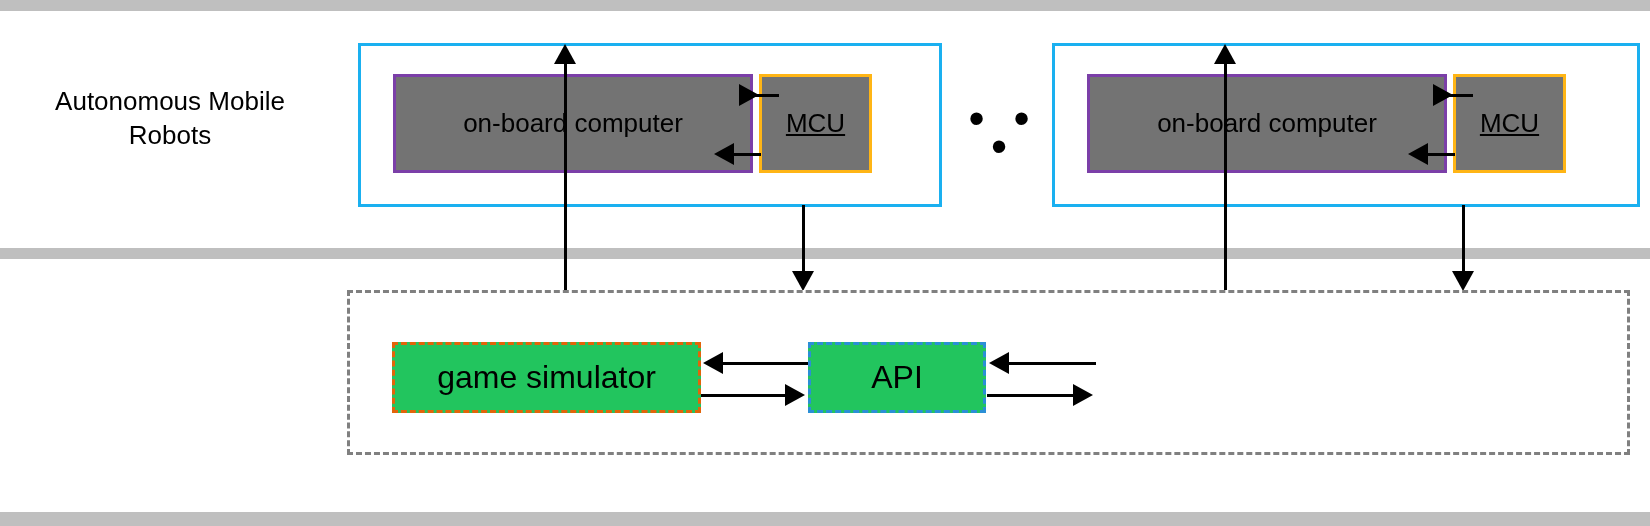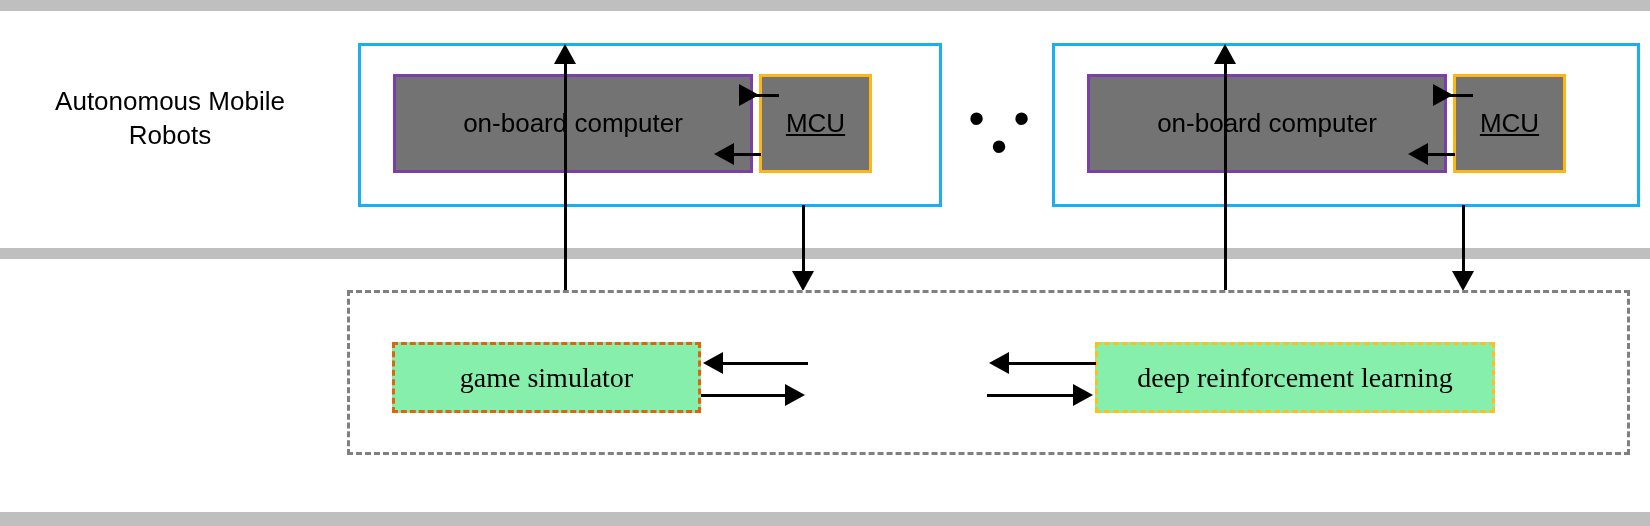--- a/index.html
+++ b/index.html
@@ -144,27 +144,27 @@
     top: 290px;
     width: 1283px;
     height: 165px;
     box-sizing: border-box;
     border: 3px dashed #808080;
     background: #ffffff;
   }
   .dashed-box {
     position: absolute;
     box-sizing: border-box;
-    background: #86efac;
+    background: #22c55e;
     display: flex;
     align-items: center;
     justify-content: center;
     color: #000000;
-    font-size: 28px;
-    font-family: Liberation Serif, serif;
+    font-size: 32px;
+    font-family: Liberation Sans, sans-serif;
     white-space: nowrap;
   }
   #box-game-simulator {
     left: 392px; top: 342px; width: 309px; height: 71px;
     border: 3px dashed #e2640a;
   }
   #box-api {
     left: 808px; top: 342px; width: 178px; height: 71px;
     border: 3px dashed #2b8fd6;
   }
@@ -215,21 +215,21 @@
 
   <div class="varrow-line" style="left:1224px; top:60px; height:232px;"></div>
   <div class="harrow-head head-up" style="left:1214px; top:44px;"></div>
 
   <div class="varrow-line" style="left:1462px; top:205px; height:70px;"></div>
   <div class="harrow-head head-down" style="left:1452px; top:271px;"></div>
 
   <div id="decision-container"></div>
 
   <div class="dashed-box" id="box-game-simulator">game simulator</div>
-  <div class="dashed-box" id="box-drl">deep reinforcement learning</div>
+  <div class="dashed-box" id="box-api">API</div>
 
   <div class="harrow" style="left:722px; top:362px; width:86px;"></div>
   <div class="harrow-head head-left" style="left:703px; top:352px;"></div>
 
   <div class="harrow" style="left:701px; top:394px; width:86px;"></div>
   <div class="harrow-head head-right" style="left:785px; top:384px;"></div>
 
   <div class="harrow" style="left:1008px; top:362px; width:88px;"></div>
   <div class="harrow-head head-left" style="left:989px; top:352px;"></div>
 

